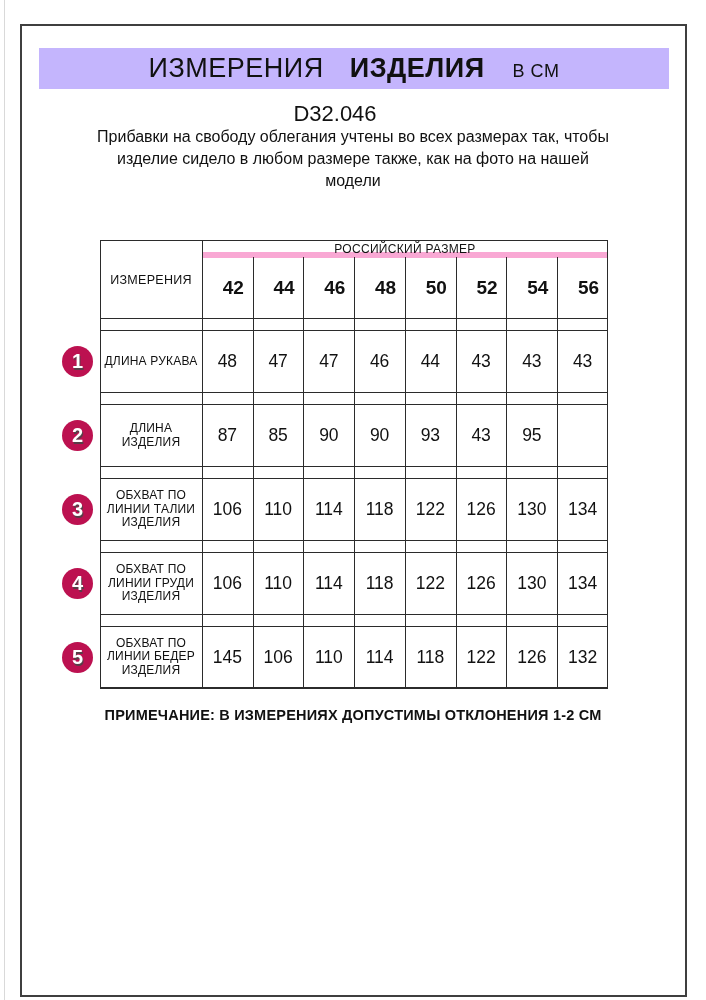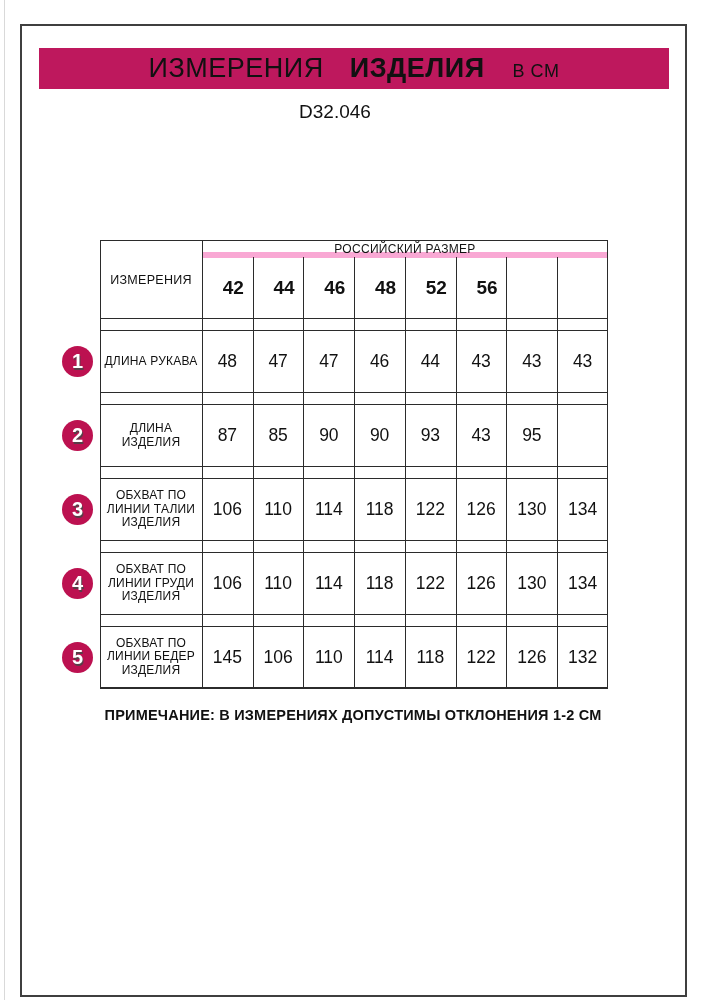--- a/index.html
+++ b/index.html
@@ -3,27 +3,27 @@
 <meta charset="utf-8">
 <style>
   html,body{margin:0;padding:0;background:#fff;}
   .sheet{
     position:relative;width:706px;height:1000px;background:#ffffff;
     font-family:"Liberation Sans", sans-serif;color:#111;overflow:hidden;
   }
   .scan-edge{position:absolute;left:4px;top:0;width:1px;height:1000px;background:#d9d9d9;}
   .frame{position:absolute;left:20px;top:24px;width:663px;height:969px;border:2px solid #3f3f3f;}
   .title-bar{
-    position:absolute;left:39px;top:48px;width:630px;height:41px;background:#be185d;
+    position:absolute;left:39px;top:48px;width:630px;height:41px;background:#c4b5fd;
     text-align:center;line-height:41px;white-space:nowrap;
   }
   .t1{font-size:27px;letter-spacing:.5px;}
   .t2{font-size:27px;font-weight:bold;letter-spacing:.5px;margin-left:26px;}
   .t3{font-size:18px;letter-spacing:.5px;margin-left:28px;}
-  .code{position:absolute;left:0;top:101px;width:670px;text-align:center;font-size:19px;}
+  .code{position:absolute;left:0;top:101px;width:670px;text-align:center;font-size:22px;}
   .desc{
     position:absolute;left:63px;top:126px;width:580px;text-align:center;
     font-size:16px;line-height:22px;white-space:pre-line;
   }
   .table{position:absolute;left:100px;top:240px;width:508px;height:449px;}
   
   .vline{position:absolute;width:1px;background:#2b2b2b;z-index:5;}
   .v-outer{top:0;height:449px;}
   .v-inner{top:17px;height:432px;}
   
@@ -58,32 +58,37 @@
 </head>
 <body>
 
 <div class="sheet">
   <div class="scan-edge"></div>
   <div class="frame"></div>
 
   <div class="title-bar"><span class="t1">ИЗМЕРЕНИЯ</span><span class="t2">ИЗДЕЛИЯ</span><span class="t3">В СМ</span></div>
 
   <div class="code">D32.046</div>
+  <div class="desc">Прибавки на свободу облегания учтены во всех размерах так, чтобы
+изделие сидело в любом размере также, как на фото на нашей
+модели</div>
 
   <div class="table">
 
     <div class="thead">
       <div class="meas-h">ИЗМЕРЕНИЯ</div>
       <div class="size-group">РОССИЙСКИЙ РАЗМЕР</div>
       <div class="sizes">
         <div class="cell">42</div>
         <div class="cell">44</div>
         <div class="cell">46</div>
         <div class="cell">48</div>
+        <div class="cell">50</div>
         <div class="cell">52</div>
+        <div class="cell">54</div>
         <div class="cell">56</div>
       </div>
     </div>
 
     <div class="trow r0">
       <div class="row-label">ДЛИНА РУКАВА</div>
       <div class="val">48</div>
       <div class="val">47</div>
       <div class="val">47</div>
       <div class="val">46</div>

